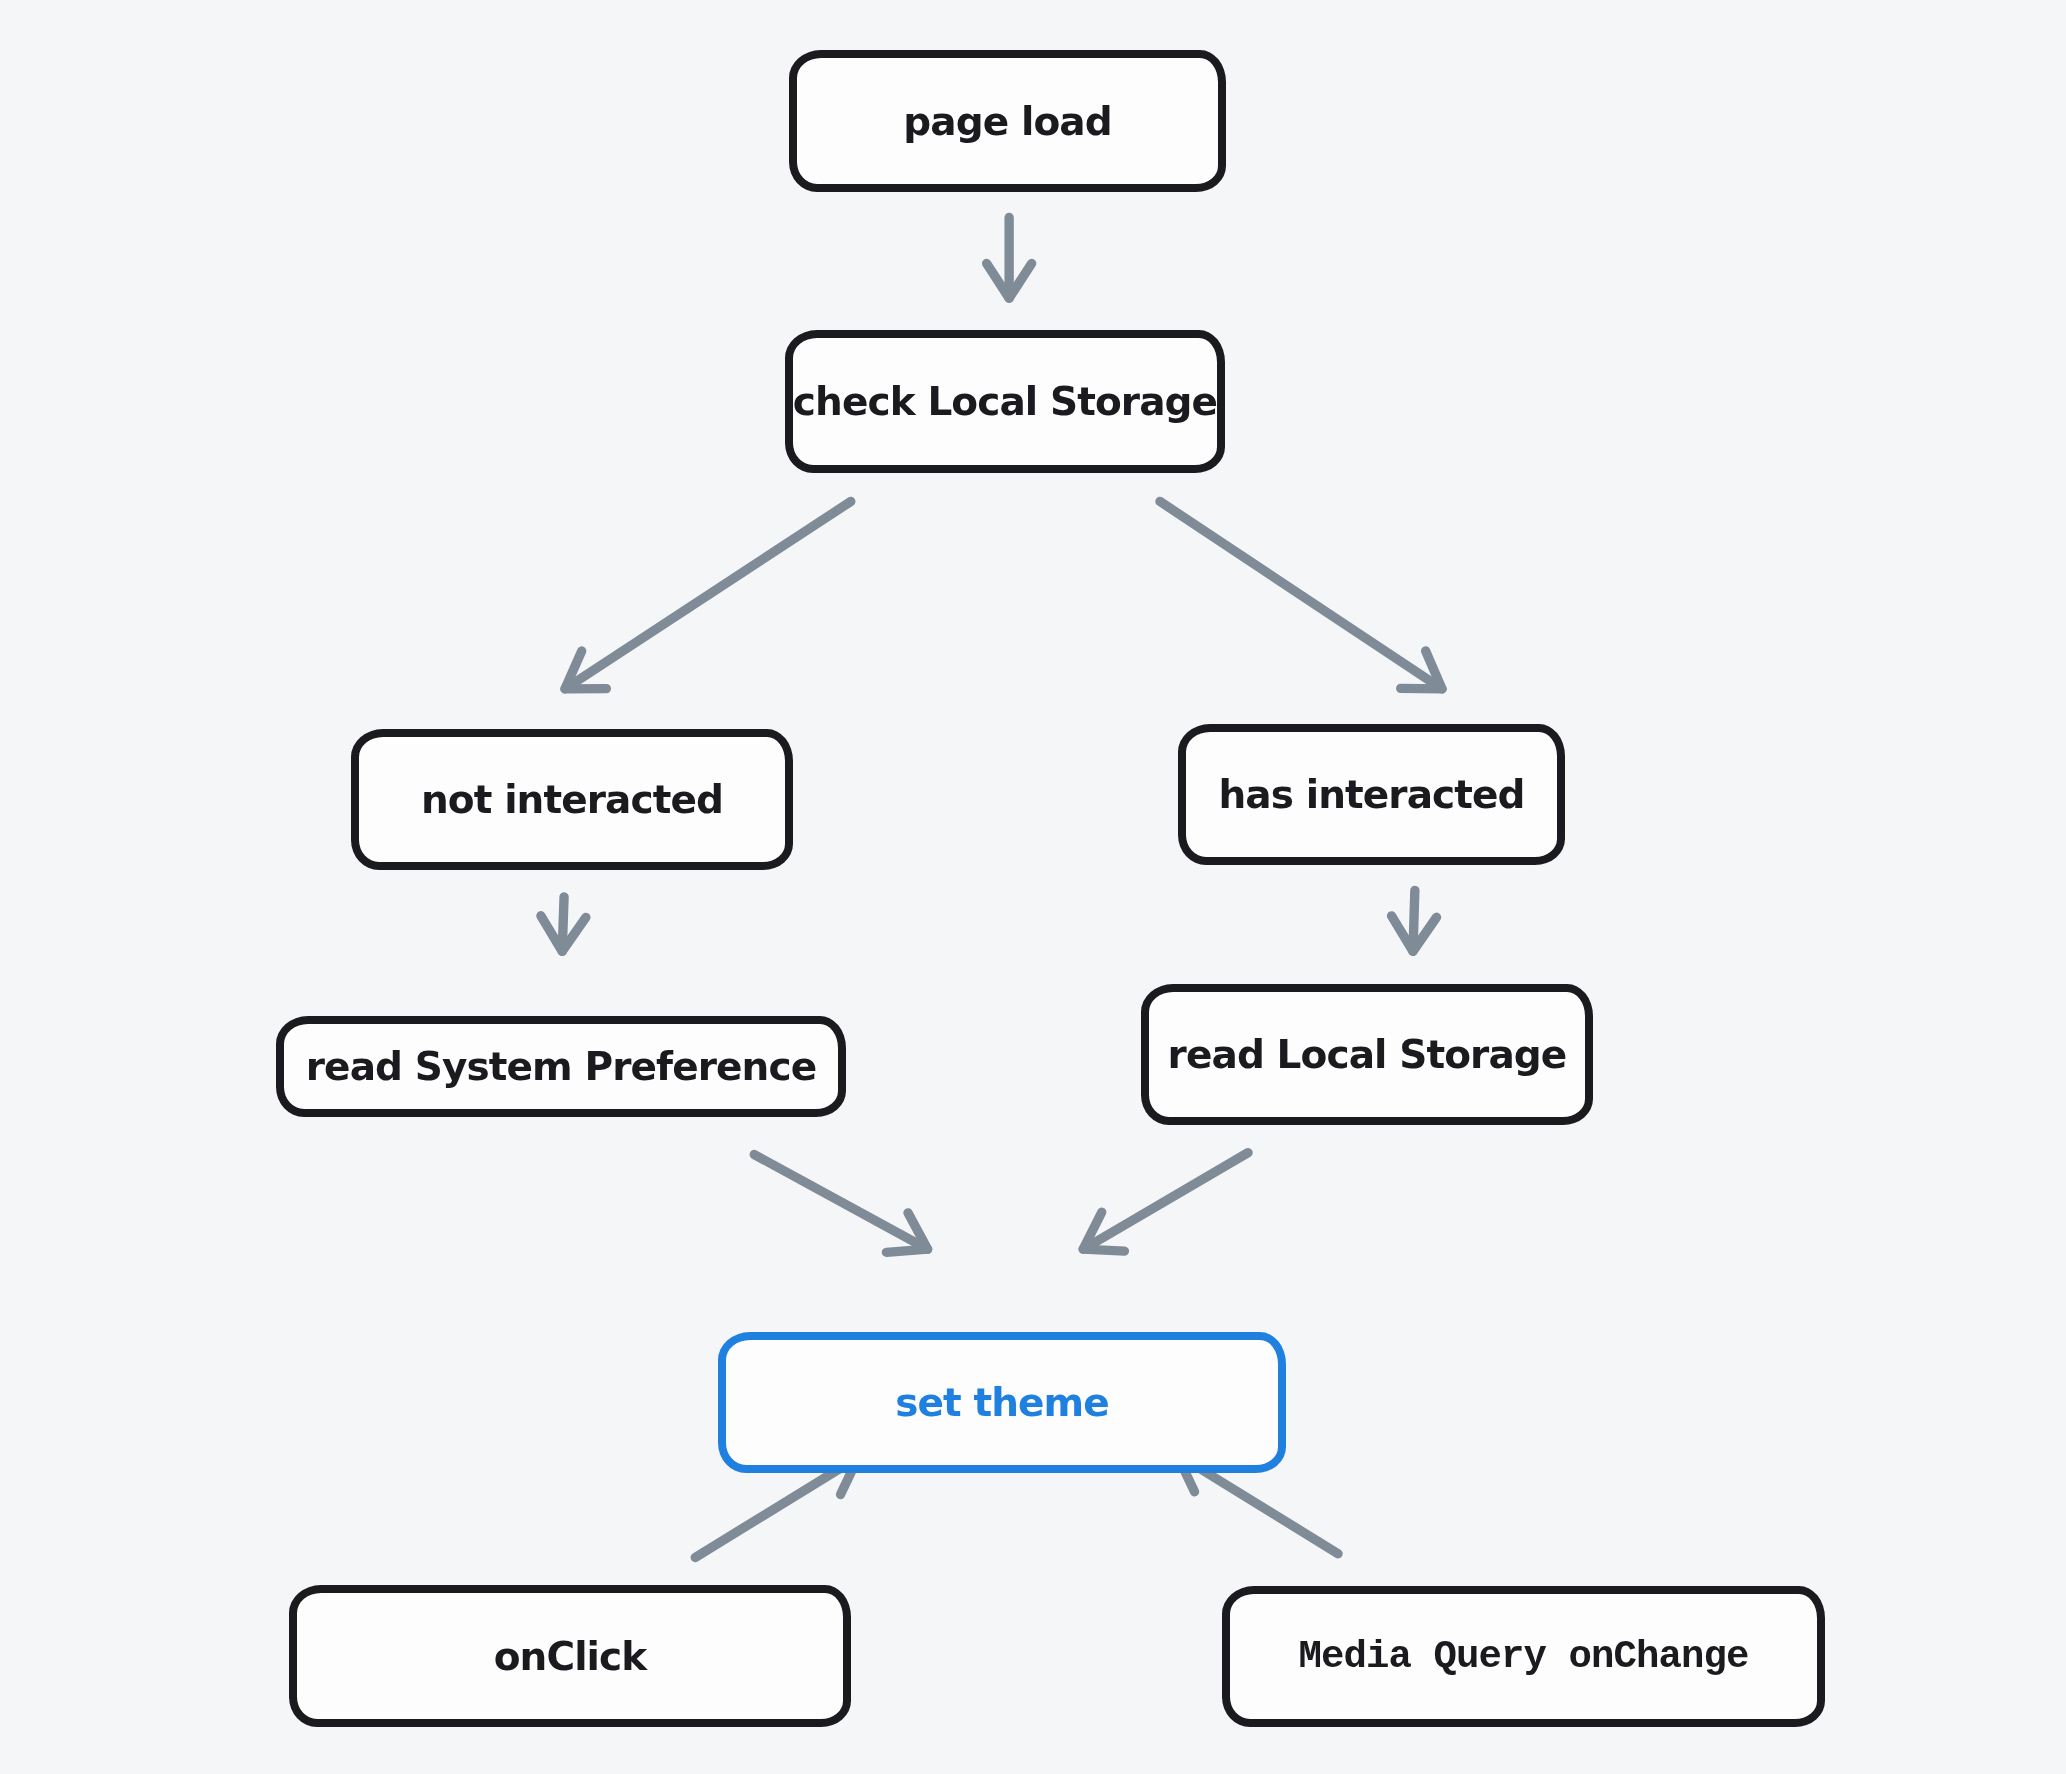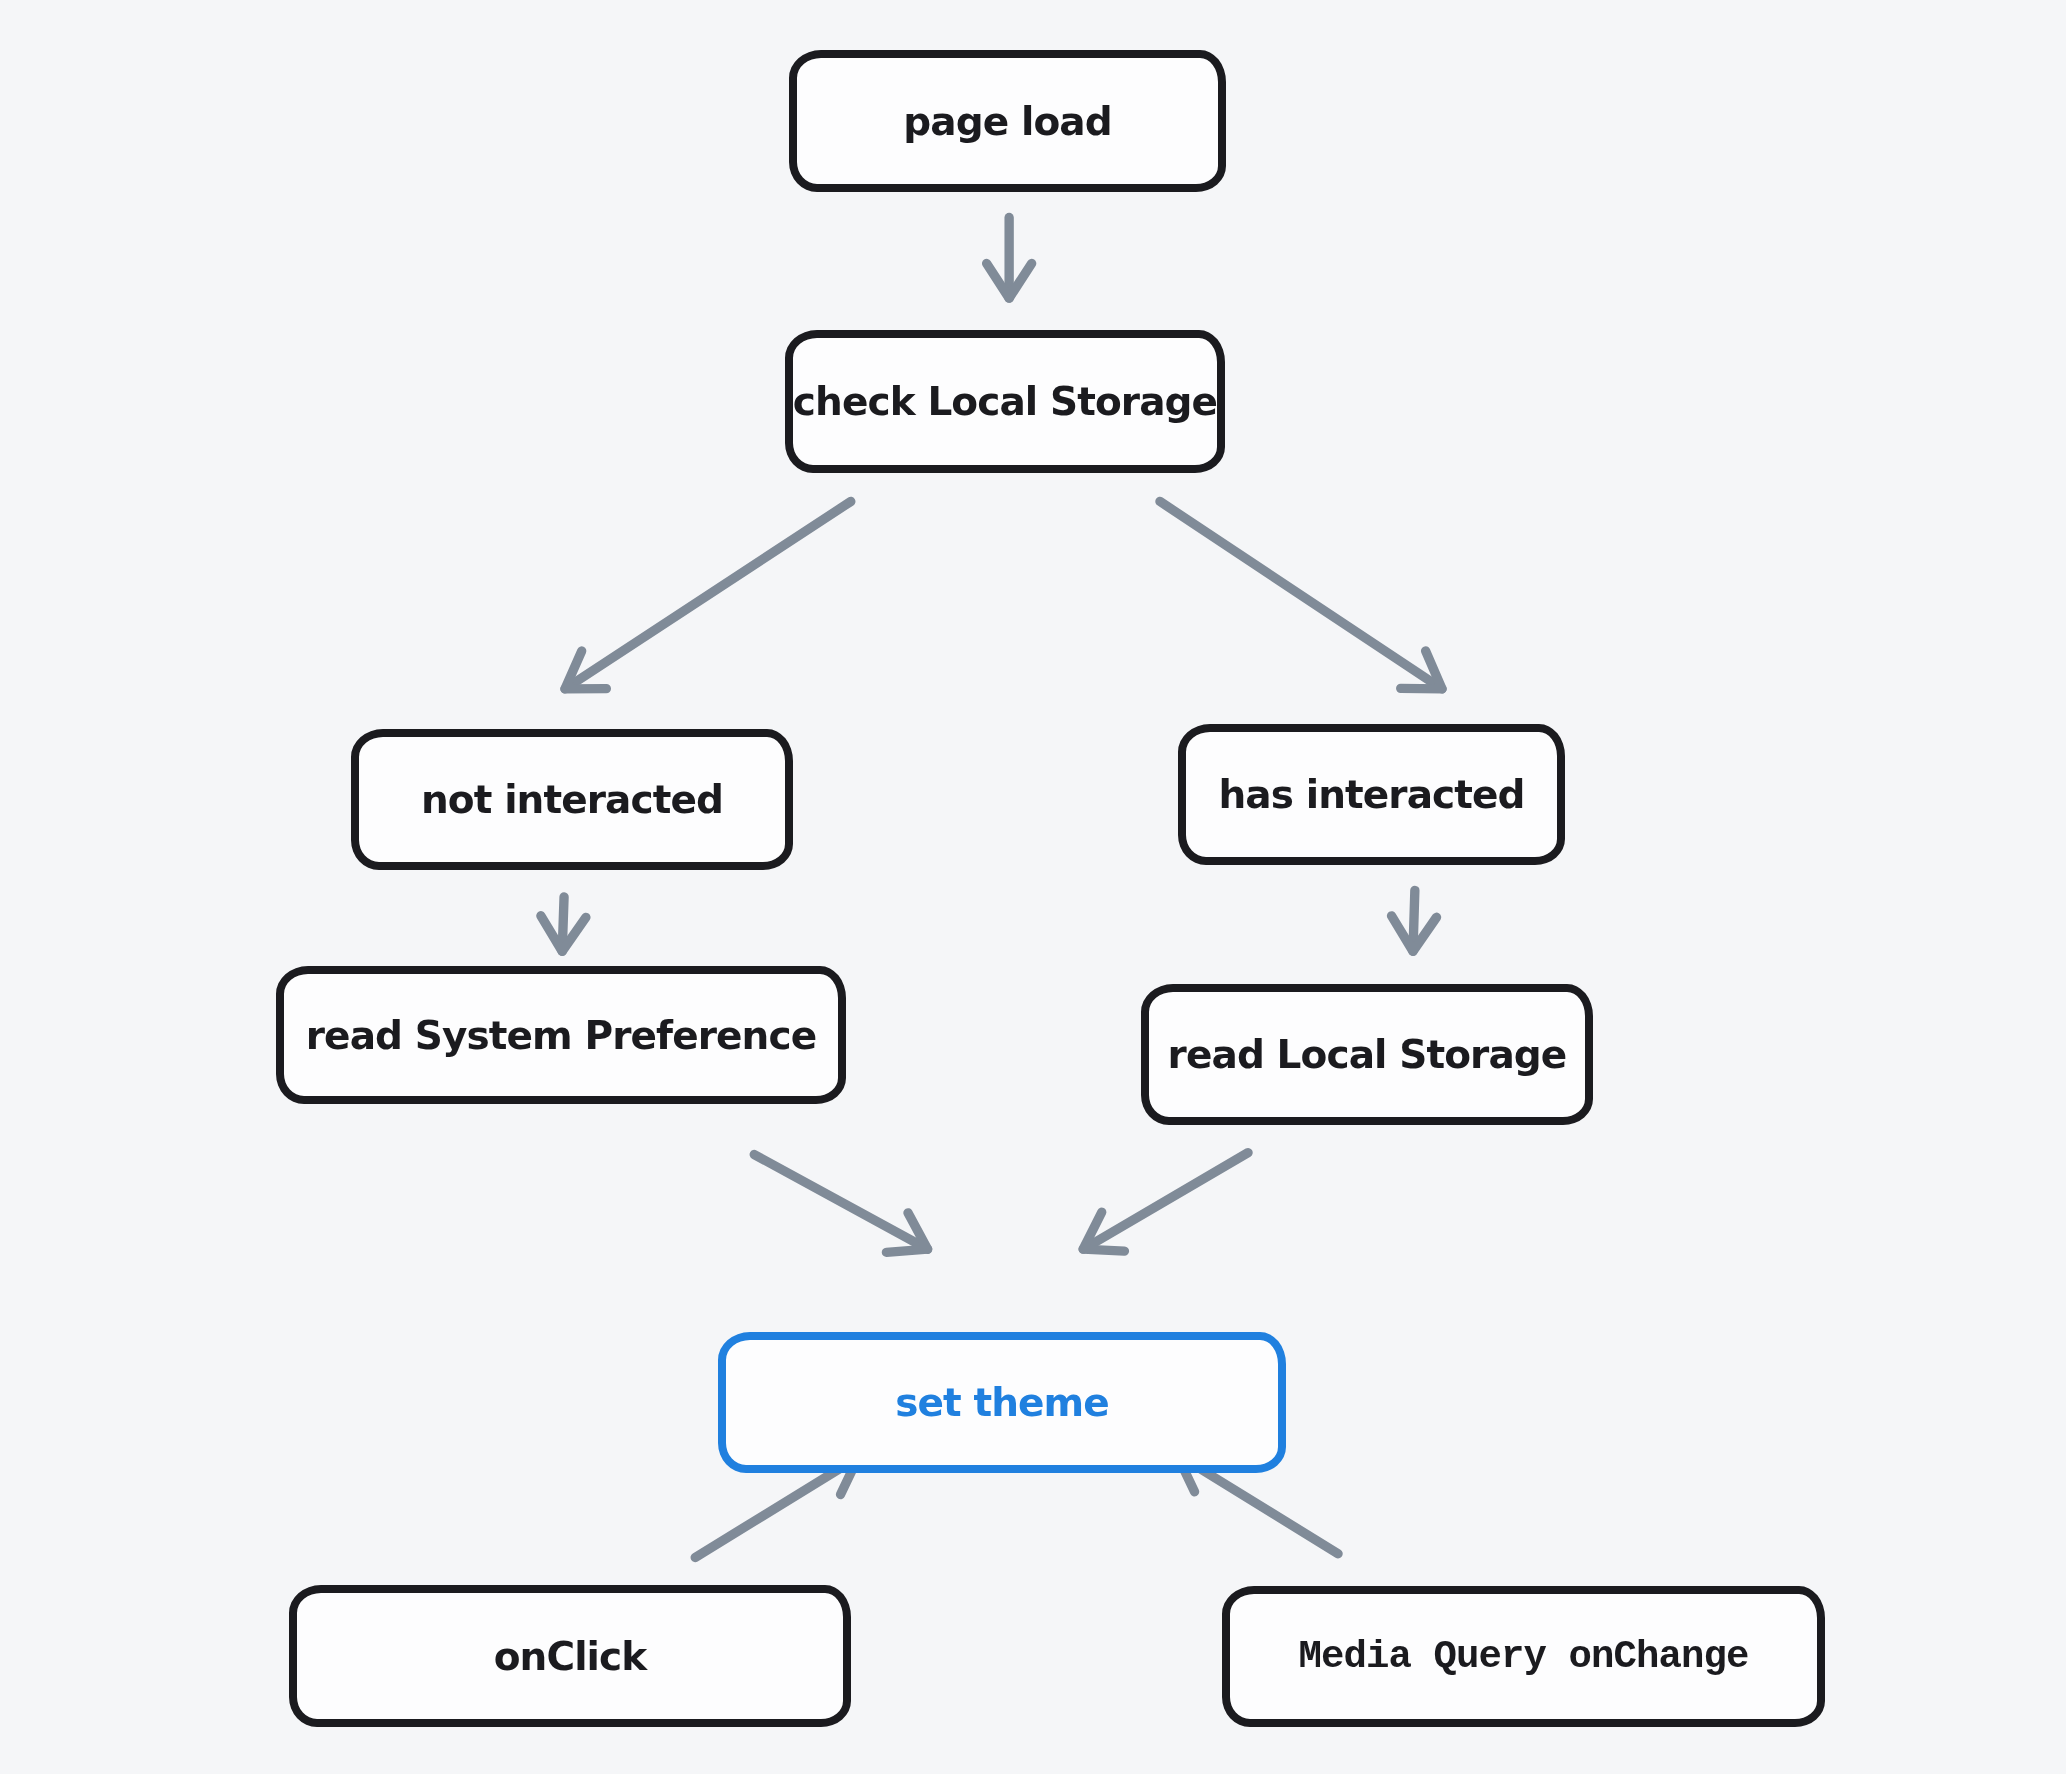--- a/index.html
+++ b/index.html
@@ -50,21 +50,21 @@
   }
   .node.accent{
     border-color:var(--accent);
     color:var(--accent);
   }
   
   .n-page-load              {left:789px;  top:50px;   width:437px; height:142px;}
   .n-check-local-storage    {left:785px;  top:330px;  width:440px; height:143px;}
   .n-not-interacted         {left:351px;  top:729px;  width:442px; height:141px;}
   .n-has-interacted         {left:1178px; top:724px;  width:387px; height:141px;}
-  .n-read-system-preference {left:276px;  top:966px; width:570px; height:138px;}
+  .n-read-system-preference {left:276px;  top:1016px; width:570px; height:101px;}
   .n-read-local-storage     {left:1141px; top:984px; width:452px; height:141px;}
   .n-set-theme              {left:718px;  top:1285px; width:568px; height:141px;margin-top:47px;}
   .n-onclick                {left:289px;  top:1585px; width:562px; height:142px;}
   .n-media-query-onchange   {left:1222px; top:1586px; width:603px; height:141px;font-family:Liberation Mono, monospace;}
 </style>
 </head>
 <body>
 
 <div class="canvas">
 

